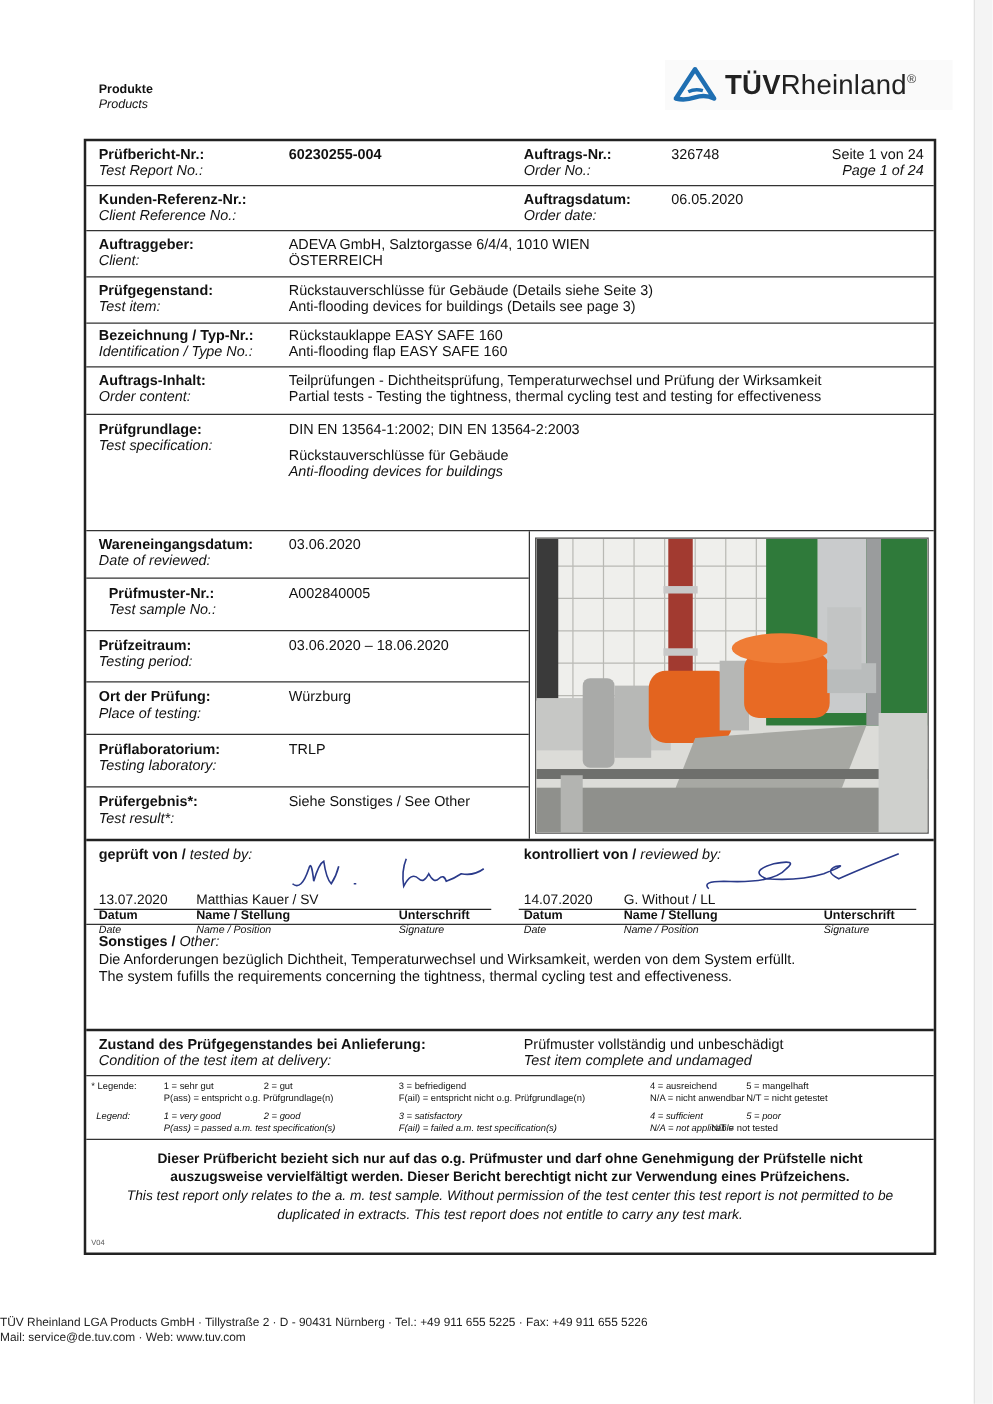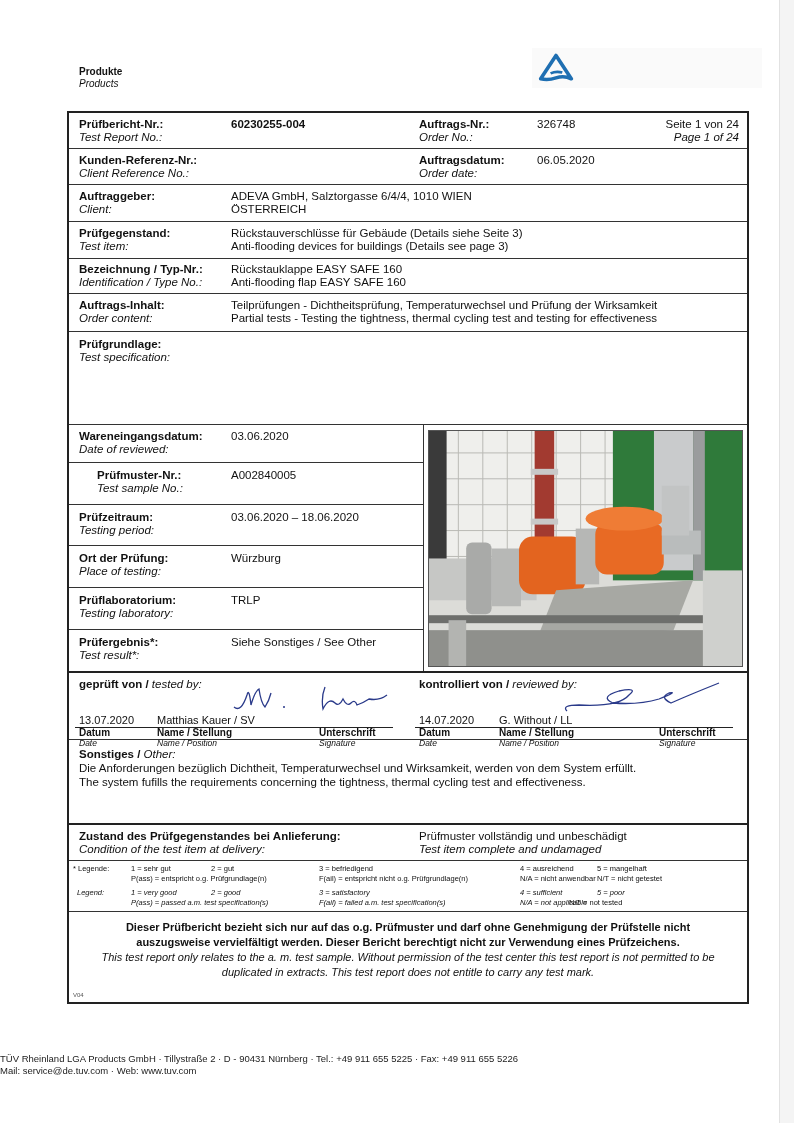--- a/index.html
+++ b/index.html
@@ -46,20 +46,21 @@
 
 <div class="hdr-left">
   <div class="b">Produkte</div>
   <div class="i">Products</div>
 </div>
 <div class="logo">
   <svg viewBox="0 0 40 32">
     <path d="M20 2 L37 28 Q29 24 20 27 Q11 30 3 28 Z" fill="none" stroke="#1f6fb2" stroke-width="4" stroke-linejoin="round"></path>
     <path d="M14 22 Q20 19 27 21" fill="none" stroke="#1f6fb2" stroke-width="3"></path>
   </svg>
+  <span class="wordmark"><b>TÜV</b><span>Rheinland</span><span class="reg">®</span></span>
 </div>
 
 <div class="frame">
 
   <div class="row" style="height:35px">
     <div class="cell" style="left:10px;top:5px">
       <div class="lbl-de">Prüfbericht-Nr.:</div>
       <div class="lbl-en">Test Report No.:</div>
     </div>
     <div class="cell lbl-de" style="left:162px;top:5px">60230255-004</div>
@@ -127,34 +128,39 @@
     <div class="cell" style="left:162px;top:5px">
       <div>Teilprüfungen - Dichtheitsprüfung, Temperaturwechsel und Prüfung der Wirksamkeit</div>
       <div>Partial tests - Testing the tightness, thermal cycling test and testing for effectiveness</div>
     </div>
   </div>
 
   <div class="row" style="height:92px">
     <div class="cell" style="left:10px;top:6px">
       <div class="lbl-de">Prüfgrundlage:</div>
       <div class="lbl-en">Test specification:</div>
+    </div>
+    <div class="cell" style="left:162px;top:6px">
+      <div>DIN EN 13564-1:2002; DIN EN 13564-2:2003</div>
+      <div style="margin-top:8px">Rückstauverschlüsse für Gebäude</div>
+      <div style="font-style:italic">Anti-flooding devices for buildings</div>
     </div>
   </div>
 
   <div class="lower" style="height:246px">
     <div class="lower-left">
       <div class="row">
         <div class="cell" style="left:10px;top:5px">
             <div class="lbl-de">Wareneingangsdatum:</div>
             <div class="lbl-en">Date of reviewed:</div>
           </div>
         <div class="cell" style="left:162px;top:5px">03.06.2020</div>
       </div>
       <div class="row" style="height:41px">
-        <div class="cell" style="left:28px;top:6px">
+        <div class="cell" style="left:18px;top:6px">
             <div class="lbl-de">Prüfmuster-Nr.:</div>
             <div class="lbl-en">Test sample No.:</div>
           </div>
         <div class="cell" style="left:162px;top:6px">A002840005</div>
       </div>
       <div class="row" style="height:40px">
         <div class="cell" style="left:10px;top:6px">
             <div class="lbl-de">Prüfzeitraum:</div>
             <div class="lbl-en">Testing period:</div>
           </div>

